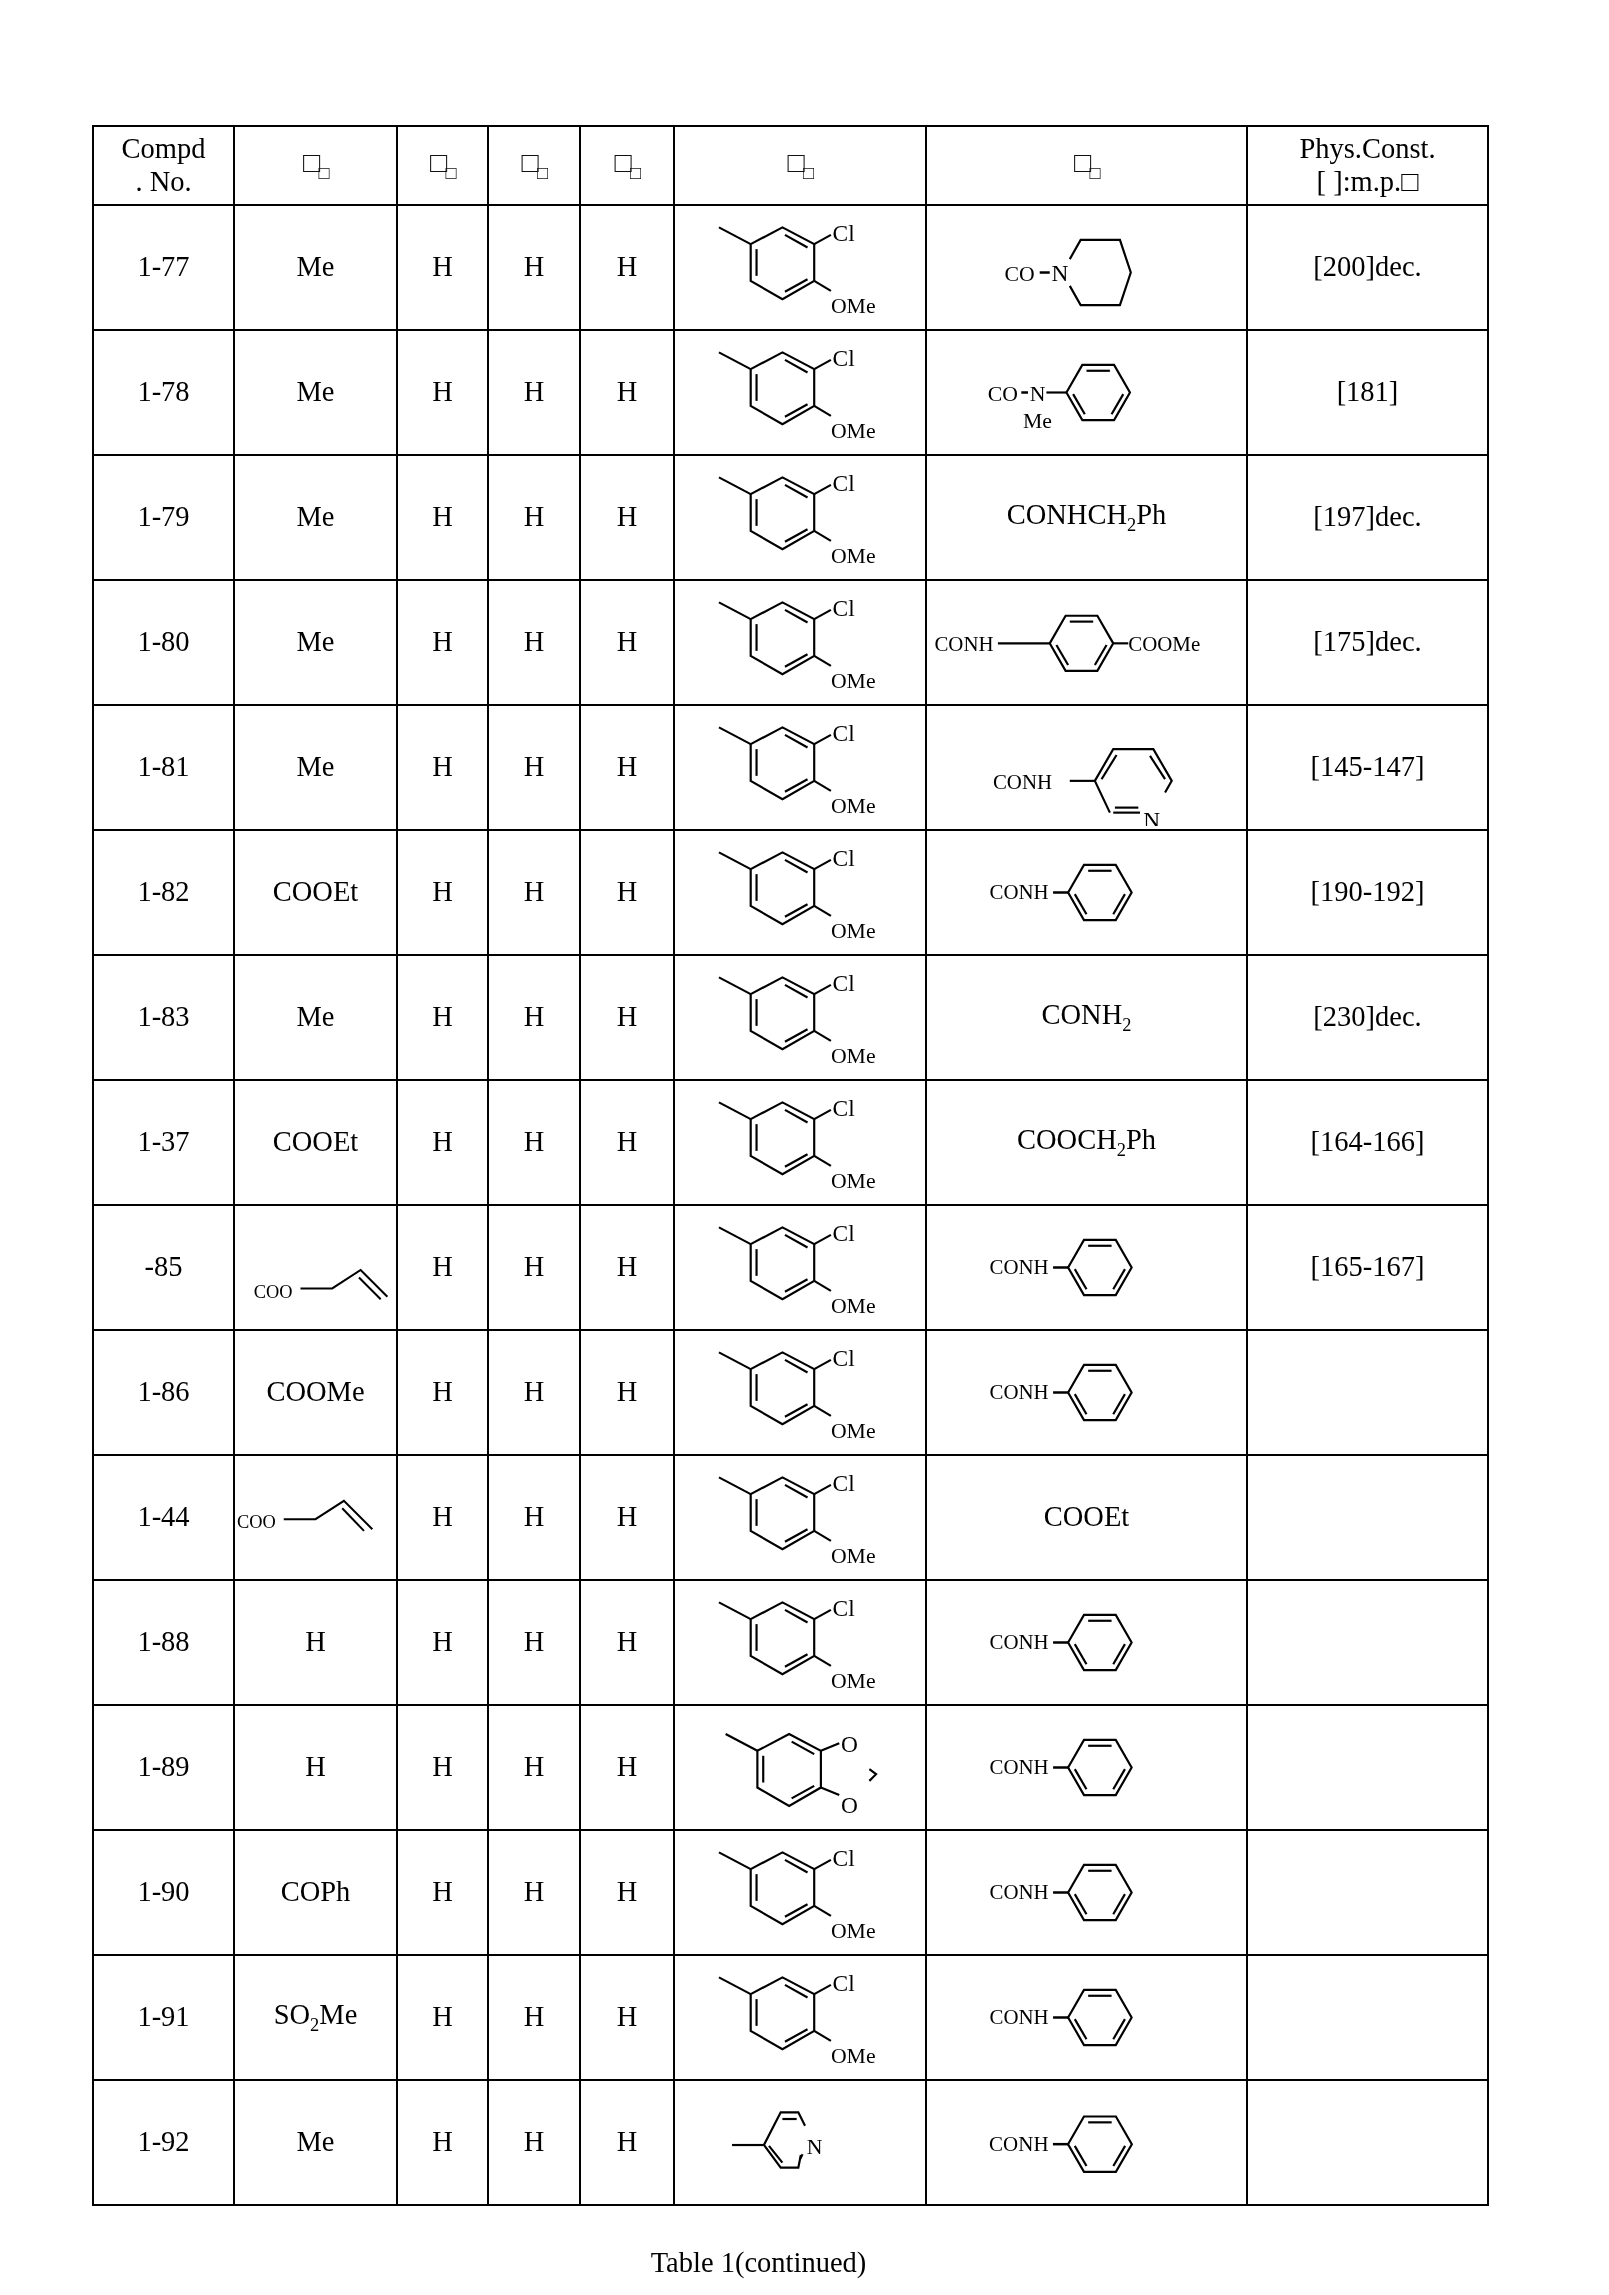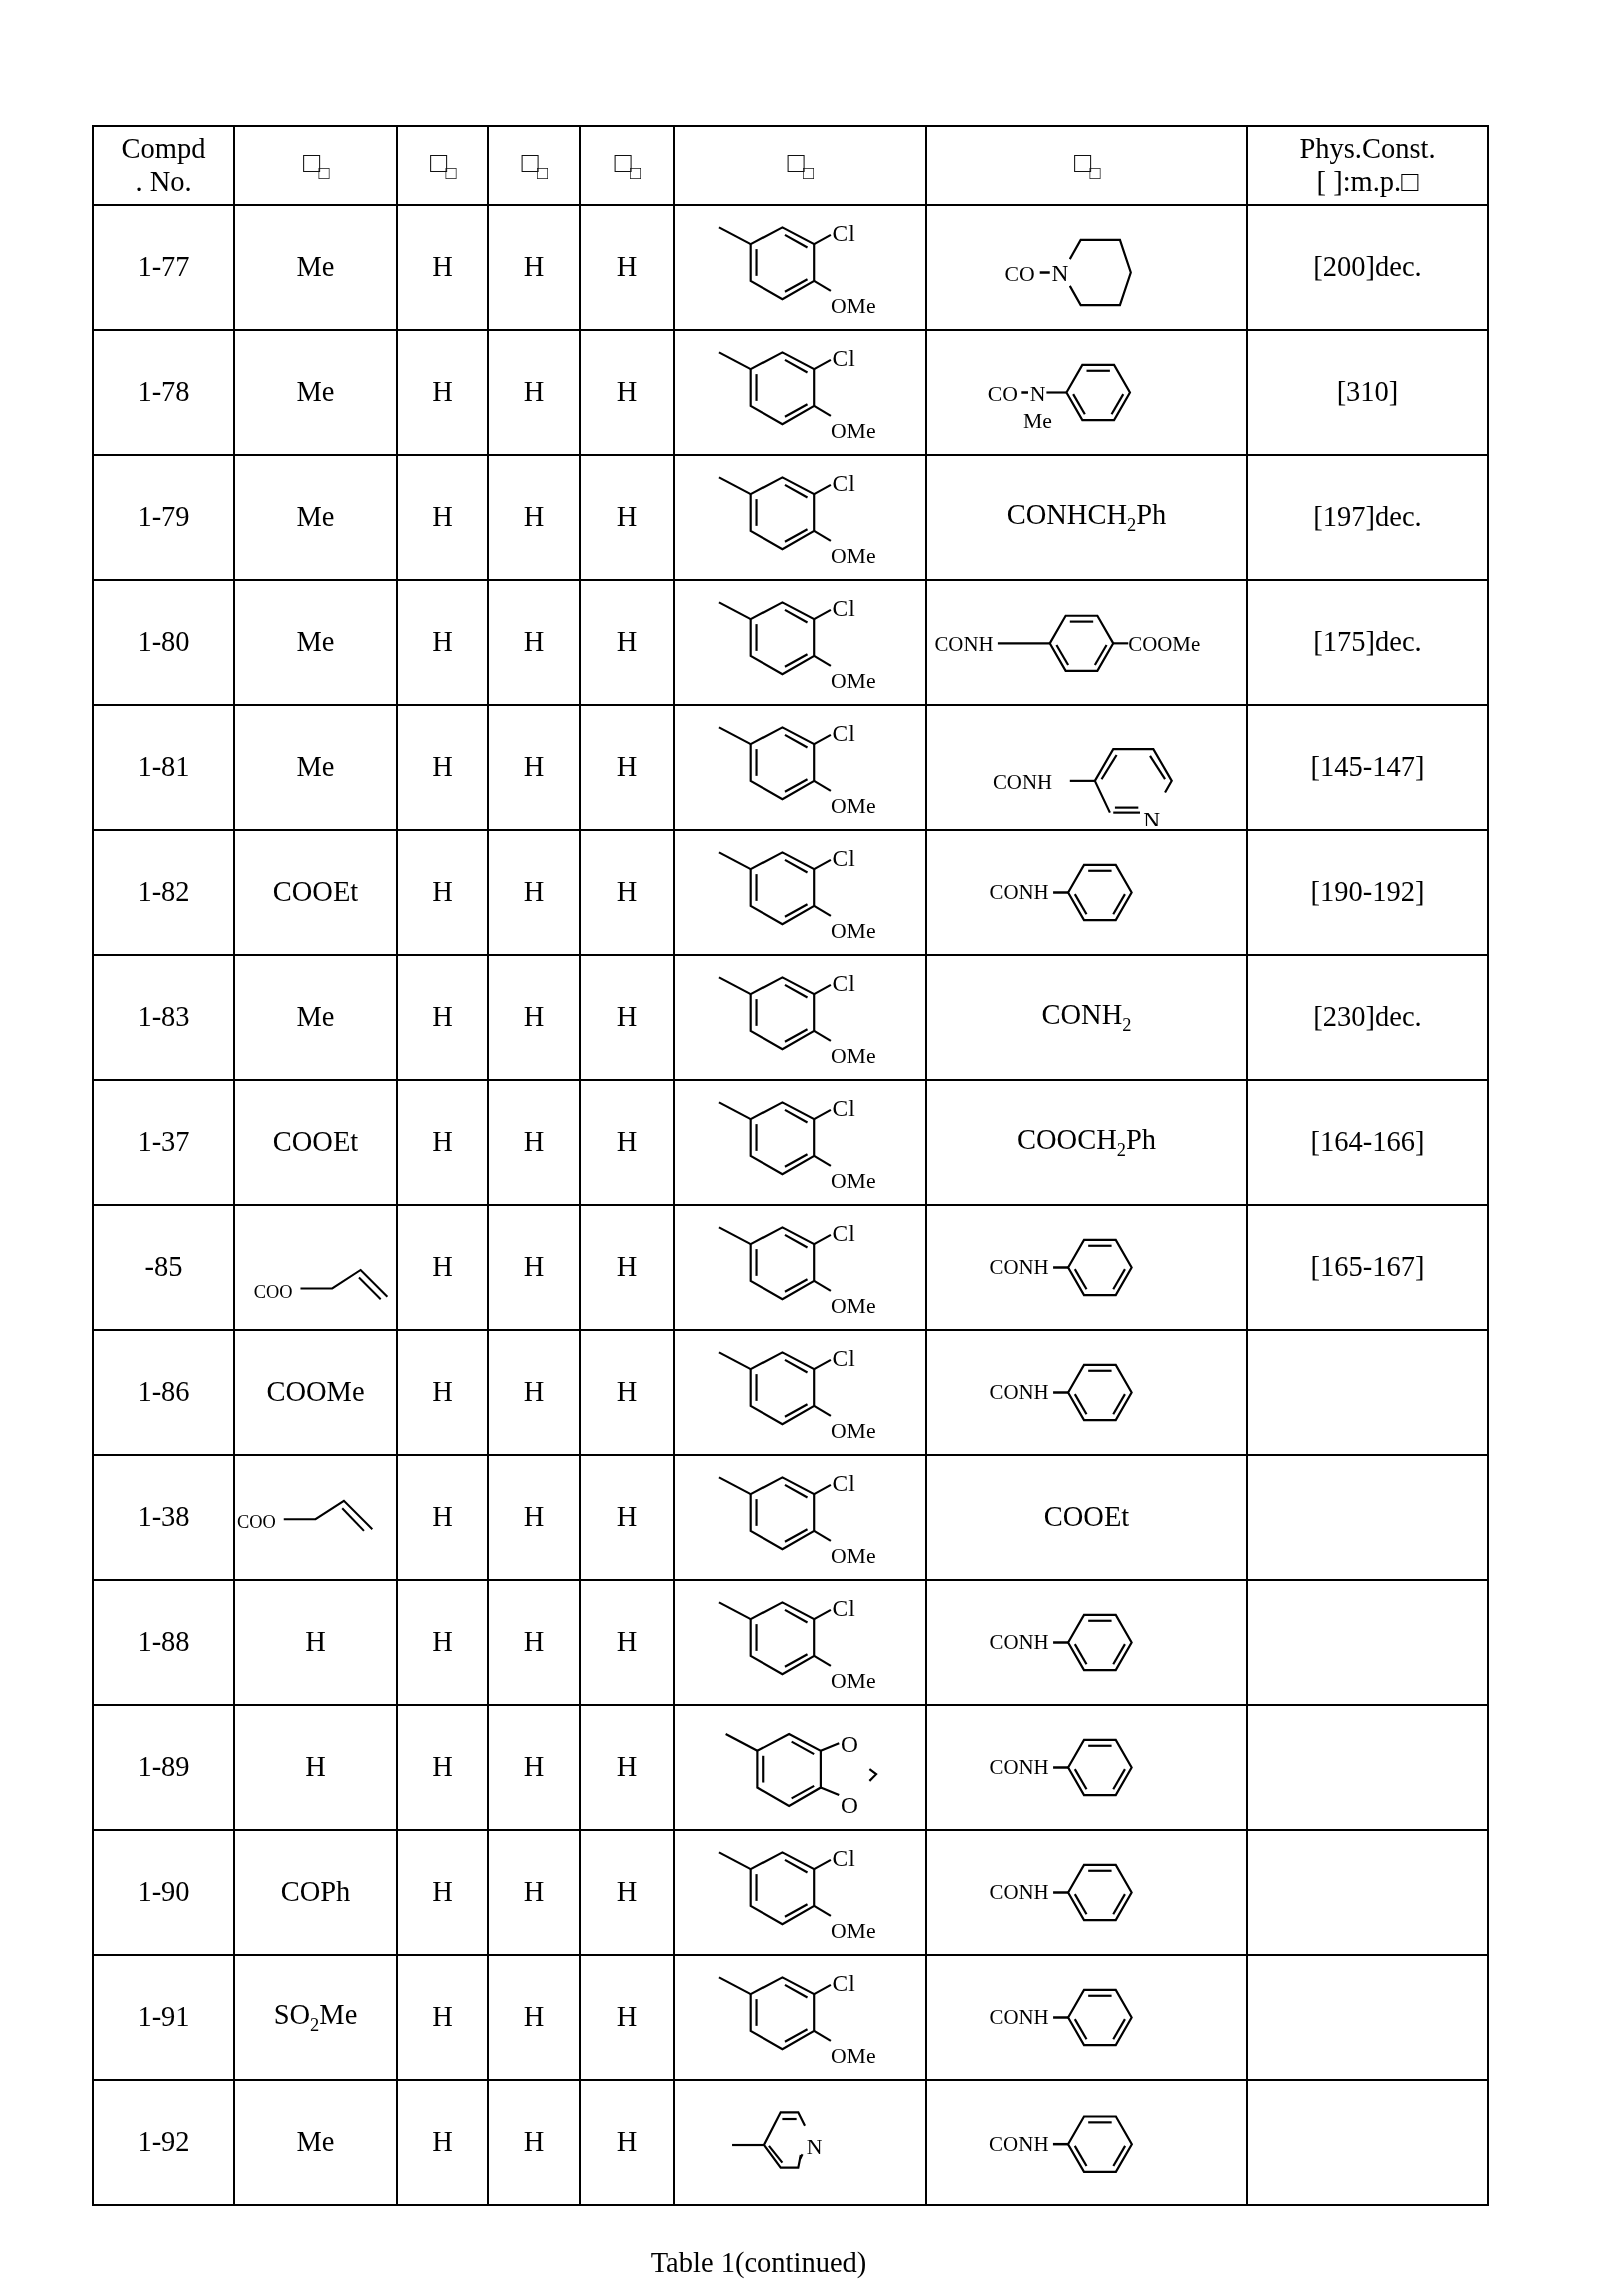--- a/index.html
+++ b/index.html
@@ -133,21 +133,21 @@
       <td>
           <svg class="cell-svg chem" width="319" height="117" viewBox="0 0 380 140" style="font-size:34px">
             <text x="72" y="80" font-size="26">CO</text>
             <text x="122" y="80" font-size="26">N</text>
             <line x1="112" y1="70" x2="120" y2="70" stroke="#000" stroke-width="3"></line>
             <line x1="142" y1="70" x2="166" y2="70" stroke="#000" stroke-width="2.6"></line>
             <text x="114" y="112" font-size="26">Me</text>
             <use href="#benz" transform="translate(204,70)"></use>
           </svg>
         </td>
-      <td>[310]</td>
+      <td>[181]</td>
     </tr>
 
     <tr>
       <td>1-79</td>
       <td>Me</td>
       <td>H</td>
       <td>H</td>
       <td>H</td>
       <td>
           <svg class="cell-svg chem" width="250" height="117" viewBox="0 0 298 140" style="font-size:34px">
@@ -320,21 +320,21 @@
           <svg class="cell-svg chem" width="319" height="117" viewBox="0 0 380 140" style="font-size:34px">
             <text x="74" y="78" font-size="25">CONH</text>
             <line x1="150" y1="70" x2="168" y2="70" stroke="#000" stroke-width="3"></line>
             <use href="#benz" transform="translate(206,70)"></use>
           </svg>
         </td>
       <td></td>
     </tr>
 
     <tr>
-      <td>1-38</td>
+      <td>1-44</td>
       <td>
           <svg class="cell-svg chem" width="161" height="117" viewBox="0 0 192 140" style="font-size:34px">
             <text x="2" y="82" font-size="22">COO</text>
             <g stroke="#000" stroke-width="2.4" fill="none">
               <polyline points="58,72 96,72 130,50 164,84"></polyline>
               <line x1="128" y1="59" x2="154" y2="86"></line>
             </g>
           </svg>
         </td>
       <td>H</td>

